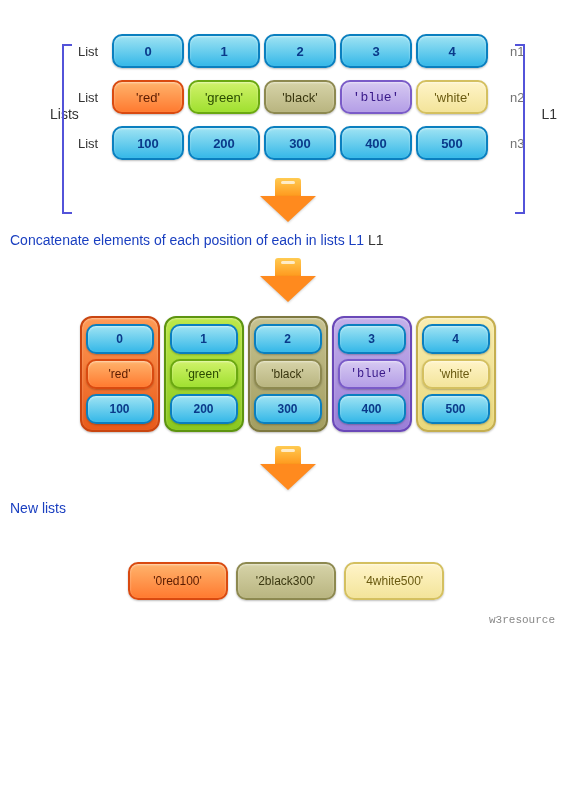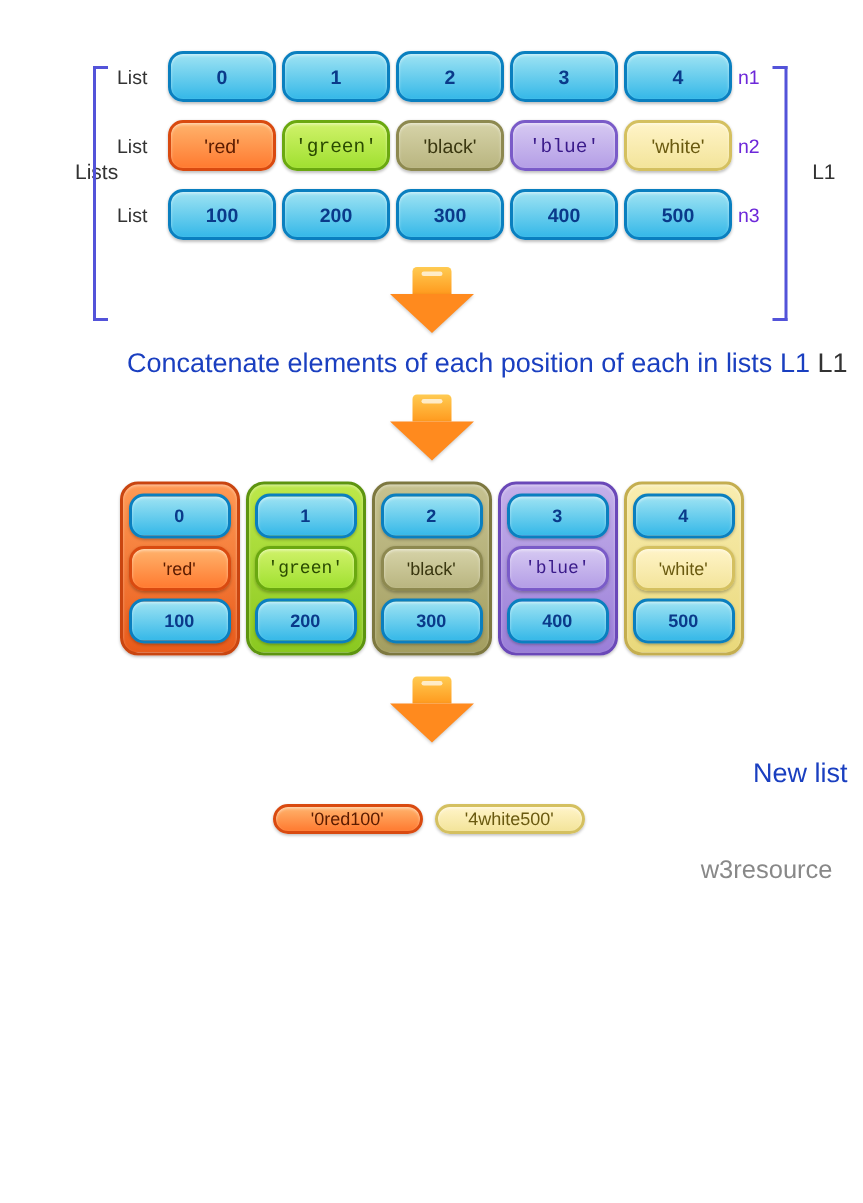--- a/index.html
+++ b/index.html
@@ -60,28 +60,28 @@
     margin-right: 4px;
     box-shadow: inset 0 1px 2px rgba(255,255,255,0.5), 0 1px 2px rgba(0,0,0,0.25);
   }
   .cell-blue {
     background: linear-gradient(#9ee3f3, #35b8e8);
     border: 2px solid #0a7fbf;
     color: #0a3a8a;
     font-weight: bold;
   }
   .cell-red { background: linear-gradient(#ffb36c,#ff7a30); border:2px solid #d94a10; color:#5a1b00; }
-  .cell-green { background: linear-gradient(#d0f26a,#a0e030); border:2px solid #6aa810; color:#2a4a00;font-family:Liberation Mono, monospace; }
+  .cell-green { background: linear-gradient(#d0f26a,#a0e030); border:2px solid #6aa810; color:#2a4a00; }
   .cell-olive { background: linear-gradient(#d6d3a8,#b9b580); border:2px solid #8d8950; color:#3a3710;text-align:center; }
   .cell-purple { background: linear-gradient(#d6c9f2,#b49ee6); border:2px solid #7a5bc8; color:#3a1a8a;font-family:Liberation Mono, monospace; }
   .cell-cream { background: linear-gradient(#fff4c8,#f3e49a); border:2px solid #d4c060; color:#6a5a10; }
   .n-label {
     font-size: 13px;
-    color: #6d28d9;
-    margin-left: 0;
+    color: #737373;
+    margin-left: 18px;
   }
   .arrow-stem {
     width: 26px; height: 18px;
     background: linear-gradient(#ffcb52,#ff9a1e);
     margin: 0 auto;
     border-radius: 3px 3px 0 0;
     position: relative;
   }
   .arrow-stem::before {
     content:"";
@@ -92,23 +92,23 @@
   }
   .arrow-head {
     width: 0; height: 0;
     border-left: 28px solid transparent;
     border-right: 28px solid transparent;
     border-top: 26px solid #ff8a1e;
     margin: 0 auto;
     filter: drop-shadow(0 1px 1px rgba(0,0,0,0.2));
   }
   .caption {
-    text-align: right;
+    text-align: left;
     color: #1a3fc0;
-    font-size: 18px;
+    font-size: 14px;
     margin: 10px 0;
   }
   
   .grouped {
     display: flex;
     justify-content: center;
     gap: 4px;
     margin: 8px 0;
   }
   .col {
@@ -124,27 +124,28 @@
   .col-red { background: linear-gradient(#ff9a55,#e85a1a); border:2px solid #c94510; }
   .col-green { background: linear-gradient(#bde84a,#8ac820); border:2px solid #5d9410; }
   .col-olive { background: linear-gradient(#c6c290,#a39e60); border:2px solid #7d7840; }
   .col-purple { background: linear-gradient(#c4b0ea,#9a7ed8); border:2px solid #6a48b8; }
   .col-cream { background: linear-gradient(#f9edb0,#e9d87a); border:2px solid #c4ae50; }
   .newlist {
     display: flex;
     justify-content: center;
     gap: 4px;
   }
-  .newlist .cell { width:100px; height:20px; font-size:12px; }
+  .newlist .cell { width:100px; height:38px; font-size:12px;margin-top:36px; }
   .footer {
     text-align:right;
-    font-size:17px;
+    font-size:11px;
     color:#888;
     margin-top:14px;
     padding-right:10px;
+    font-family:Liberation Mono, monospace;
   }
 </style>
 </head>
 <body>
 
 <div class="container">
 
   <div class="lists-label">Lists</div>
   <div class="bracket-left"></div>
   <div class="bracket-right"></div>
@@ -221,22 +222,23 @@
       <div class="cell cell-cream">'white'</div>
       <div class="cell cell-blue">500</div>
     </div>
   </div>
 
   <div style="margin-top:14px;">
     <div class="arrow-stem"></div>
     <div class="arrow-head"></div>
   </div>
 
-  <div class="caption">New list</div>
+  <div class="caption">New lists</div>
 
   <div class="newlist">
     <div class="cell cell-red">'0red100'</div>
+    <div class="cell cell-olive">'2black300'</div>
     <div class="cell cell-cream">'4white500'</div>
   </div>
 
   <div class="footer">w3resource</div>
 
 </div>
 
 </body></html>

